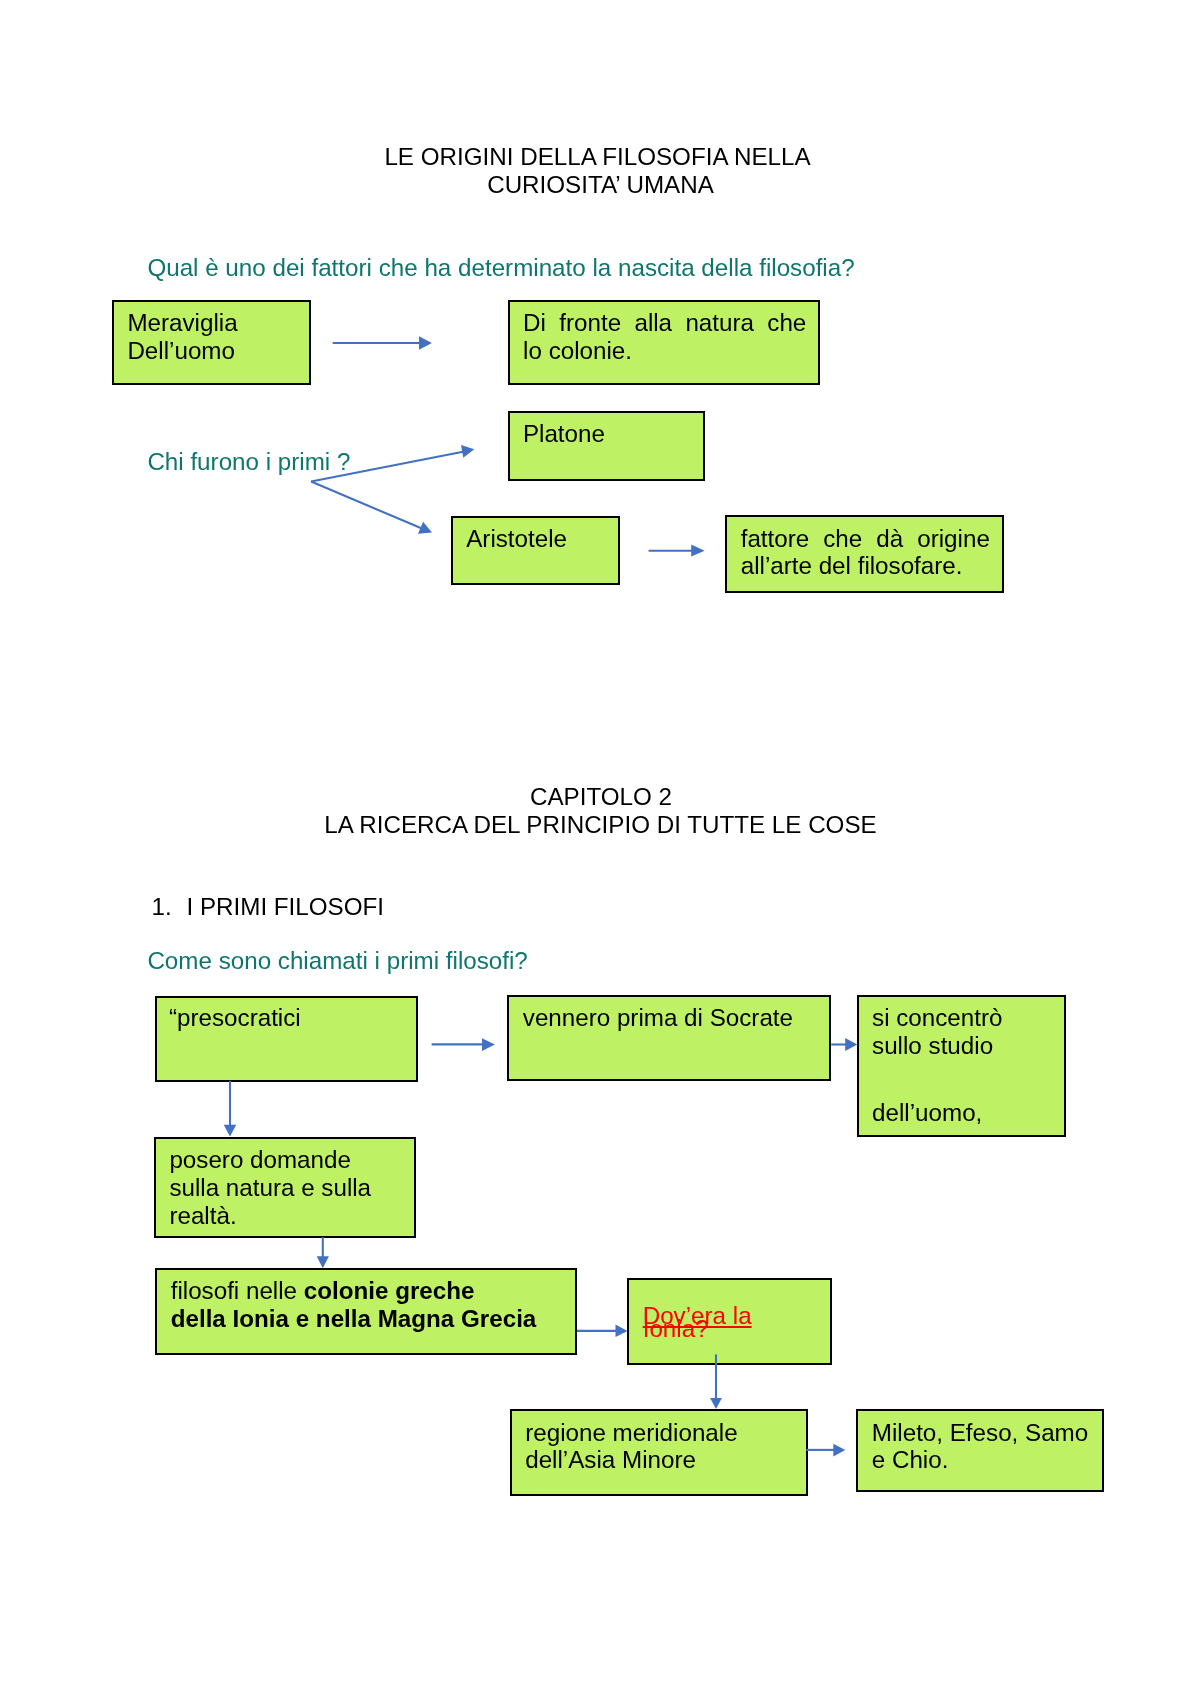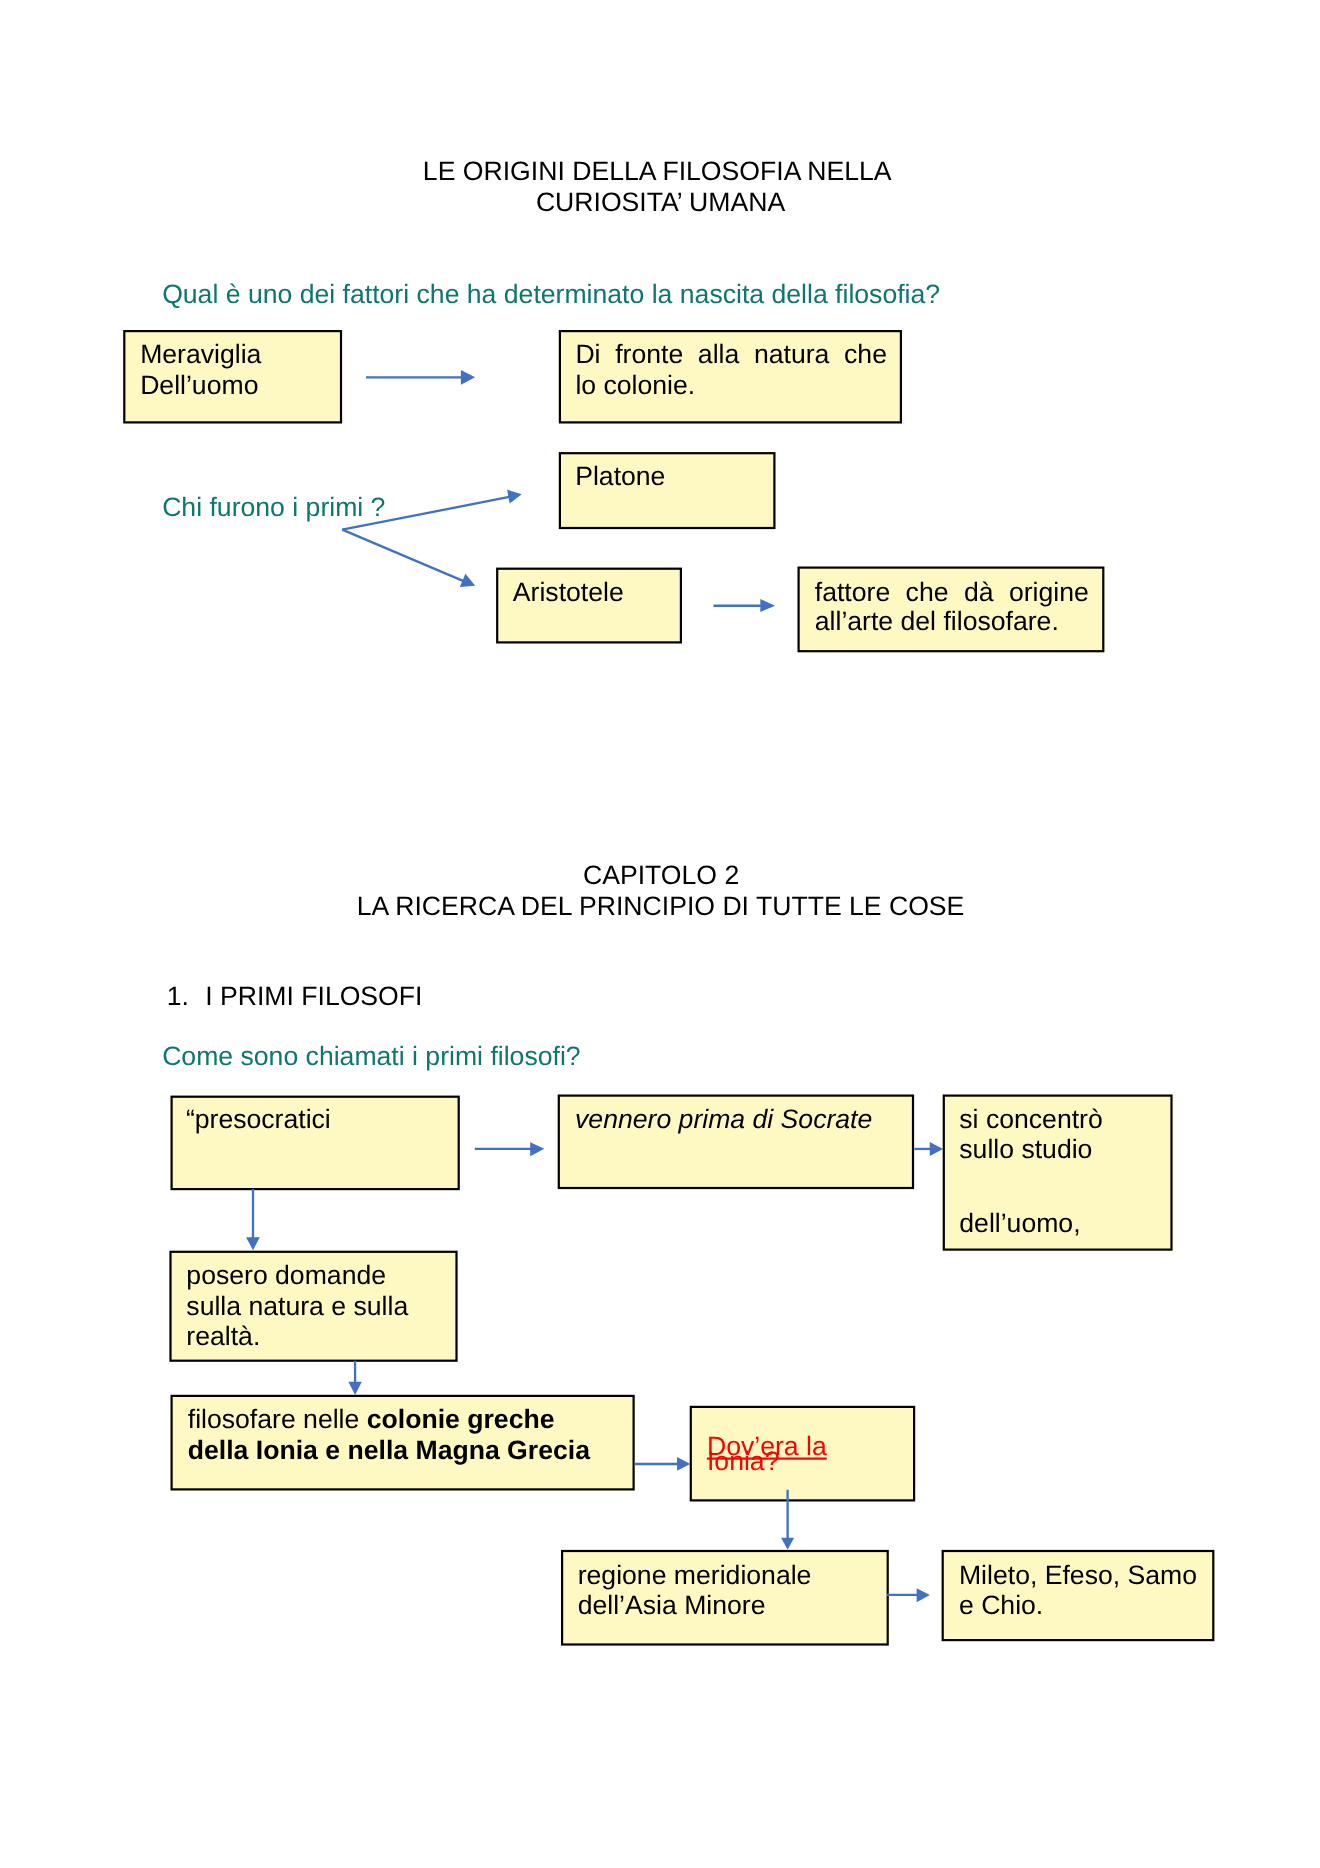--- a/index.html
+++ b/index.html
@@ -2,21 +2,21 @@
 <html><head>
 <meta charset="utf-8">
 <title>LE ORIGINI DELLA FILOSOFIA NELLA CURIOSITA' UMANA</title>
 <style>
   html,body{margin:0;padding:0;}
   body{width:1200px;height:1698px;background:#ffffff;color:#000;position:relative;overflow:hidden;
        font-family:"Liberation Sans",sans-serif;font-size:24.2px;line-height:27.6px;}
   .page{position:absolute;left:0;top:0;width:1200px;height:1698px;}
   .ttl{position:absolute;text-align:center;white-space:nowrap;}
   .redq{position:absolute;color:#0f766e;white-space:nowrap;margin-left:33px;}
-  .box{position:absolute;border:2px solid #000;box-sizing:border-box;background:#fef9c3;}
+  .box{position:absolute;border:2px solid #000;box-sizing:border-box;background:#bef264;}
   .box .t{position:absolute;white-space:nowrap;}
   .listnum,.listtxt{position:absolute;white-space:nowrap;}
   .red{color:#FF0000;}
   b{font-weight:bold;}
   svg.arrows{position:absolute;left:0;top:0;width:1200px;height:1698px;overflow:visible;}
 </style>
 </head>
 <body>
 
 <div class="page">
@@ -57,38 +57,38 @@
   <div class="listnum" style="left:151.5px;top:893.4px;">1.</div>
   <div class="listtxt" style="left:186.5px;top:893.4px;">I PRIMI FILOSOFI</div>
 
   <div class="redq" style="left:114.4px;top:947.2px;">Come sono chiamati i primi filosofi?</div>
 
   <div class="box" style="left:154.8px;top:995.5px;width:263.4px;height:86px;">
     <div class="t" style="left:12.2px;top:6.6px;">“presocratici</div>
   </div>
 
   <div class="box" style="left:507.4px;top:994.6px;width:324.1px;height:86.7px;">
-    <div class="t" style="left:13.4px;top:7.4px;font-style:italic;">vennero prima di Socrate</div>
+    <div class="t" style="left:13.4px;top:7.4px;">vennero prima di Socrate</div>
   </div>
 
   <div class="box" style="left:856.7px;top:994.6px;width:209px;height:142.9px;">
     <div class="t" style="left:13.4px;top:7.4px;">si concentrò</div>
     <div class="t" style="left:13.4px;top:35px;">sullo studio</div>
     <div class="t" style="left:13.4px;top:62.6px;margin-top:40px;">dell’uomo,</div>
   </div>
 
   <div class="box" style="left:154px;top:1137px;width:262.4px;height:101px;">
     <div class="t" style="left:13.4px;top:7.4px;">posero domande</div>
     <div class="t" style="left:13.4px;top:35px;">sulla natura e sulla</div>
     <div class="t" style="left:13.4px;top:62.6px;">realtà.</div>
   </div>
 
   <div class="box" style="left:155.3px;top:1268px;width:421.7px;height:87px;">
     <div class="t" style="left:13.4px;top:7.4px;">
-      <span>filosofare nelle </span><b>colonie greche</b>
+      <span>filosofi nelle </span><b>colonie greche</b>
     </div>
     <div class="t" style="left:13.4px;top:35px;">
       <b>della Ionia e nella Magna Grecia</b>
     </div>
   </div>
 
   <div class="box" style="left:627.3px;top:1277.7px;width:204.5px;height:87.5px;">
     <div class="t red" style="left:13.4px;top:22px;text-decoration:underline;">Dov’era la</div>
     <div class="t red" style="left:13.4px;top:35px;">Ionia?</div>
   </div>

